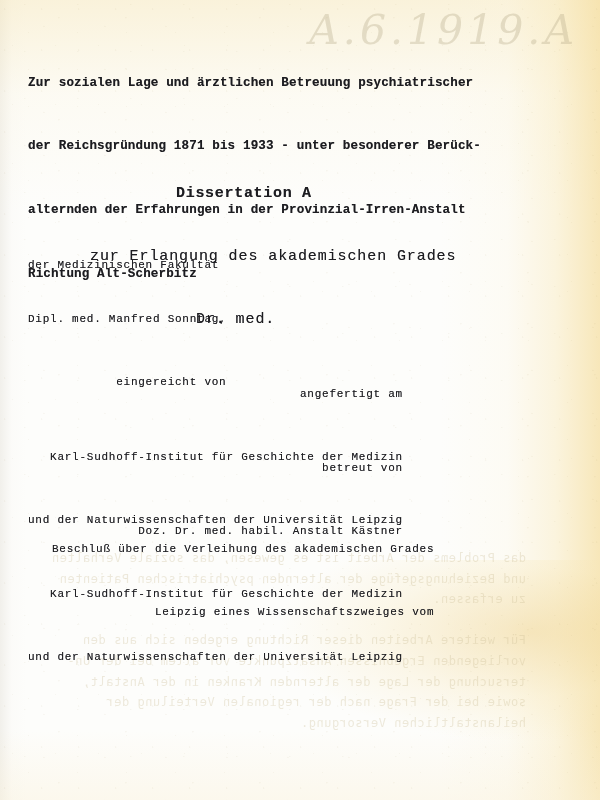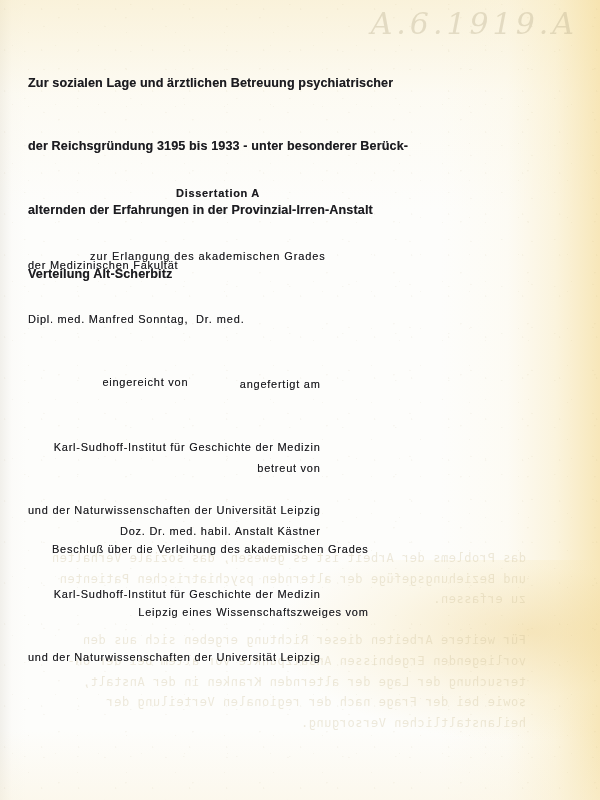--- a/index.html
+++ b/index.html
@@ -92,40 +92,40 @@
     transform: scaleX(-1);
     pointer-events: none;
     white-space: pre;
   }
 
   
   #handmark {
     position: absolute;
     top: 6px; right: 22px;
     font-family: "DejaVu Serif", serif;
-    font-size: 30px;
+    font-size: 41px;
     font-style: italic;
     color: #b4a887;
     opacity: 0.33;
     filter: blur(0.55px);
     letter-spacing: 4px;
     pointer-events: none;
   }
 
   
   #typed {
     position: absolute;
     left: 0; top: 0;
     width: 600px; height: 800px;
     color: #1b1b1f;
   }
   .block {
     position: absolute;
     white-space: pre;
-    font-family: Liberation Sans, sans-serif;
+    font-family: Liberation Mono, monospace;
     color: #1c1c20;
     text-shadow: 0 0 0.55px rgba(30,30,36,0.55);
   }
   .tline {
     display: block;
     white-space: pre;
   }
 
   
   #title-block {
@@ -133,38 +133,38 @@
     top: 30px;
     font-size: 12.6px;
     line-height: 21.3px;
     font-weight: bold;
     letter-spacing: 0.12px;
   }
   
   #diss-block {
     left: 28px;
     top: 141px;
-    font-size: 11px;
+    font-size: 15px;
     line-height: 21.0px;
     letter-spacing: 0.9px;
   }
   #diss-block .l-diss { padding-left: 148px; font-weight: bold; letter-spacing: 0.7px; }
   #diss-block .l-erl  { padding-left: 62px; text-align: center; }
   #diss-block .l-drmed{ padding-left: 168px; }
 
   .body-block {
     left: 28px;
     font-size: 11px;
     line-height: 21.0px;
     letter-spacing: 0.75px;
     text-align: right;
   }
   #fakultaet-block   { top: 213px; }
   #eingereicht-block { top: 267px; }
-  #angefertigt-block { top: 332px; }
+  #angefertigt-block { top: 342px; }
   #betreut-block     { top: 416px; }
   #beschluss-block   { top: 497px; margin-left: 24px; }
 </style>
 </head>
 <body>
 
 <div id="page">
 
   <div class="stain" id="stain-left-edge"></div>
   <div class="stain" id="stain-top"></div>
@@ -182,23 +182,23 @@
 Für weitere Arbeiten dieser Richtung ergeben sich aus den
 vorliegenden Ergebnissen Ansatzpunkte vor allem bei der Un-
 tersuchung der Lage der alternden Kranken in der Anstalt,
 sowie bei der Frage nach der regionalen Verteilung der
 heilanstaltlichen Versorgung.</div>
 
   <div id="typed">
 
     <div class="block" id="title-block">
       <span class="tline">Zur sozialen Lage und ärztlichen Betreuung psychiatrischer</span>
-      <span class="tline">der Reichsgründung 3195 bis 1933 - unter besonderer Berück-</span>
+      <span class="tline">der Reichsgründung 1871 bis 1933 - unter besonderer Berück-</span>
       <span class="tline">alternden der Erfahrungen in der Provinzial-Irren-Anstalt</span>
-      <span class="tline">Verteilung Alt-Scherbitz</span>
+      <span class="tline">Richtung Alt-Scherbitz</span>
     </div>
 
     <div class="block" id="diss-block">
       <span class="tline l-diss">Dissertation A</span>
       <span class="tline l-erl">zur Erlangung des akademischen Grades</span>
       <span class="tline l-drmed">Dr. med.</span>
     </div>
 
     <div class="block body-block" id="fakultaet-block">
       <span class="tline">der Medizinischen Fakultät</span>

